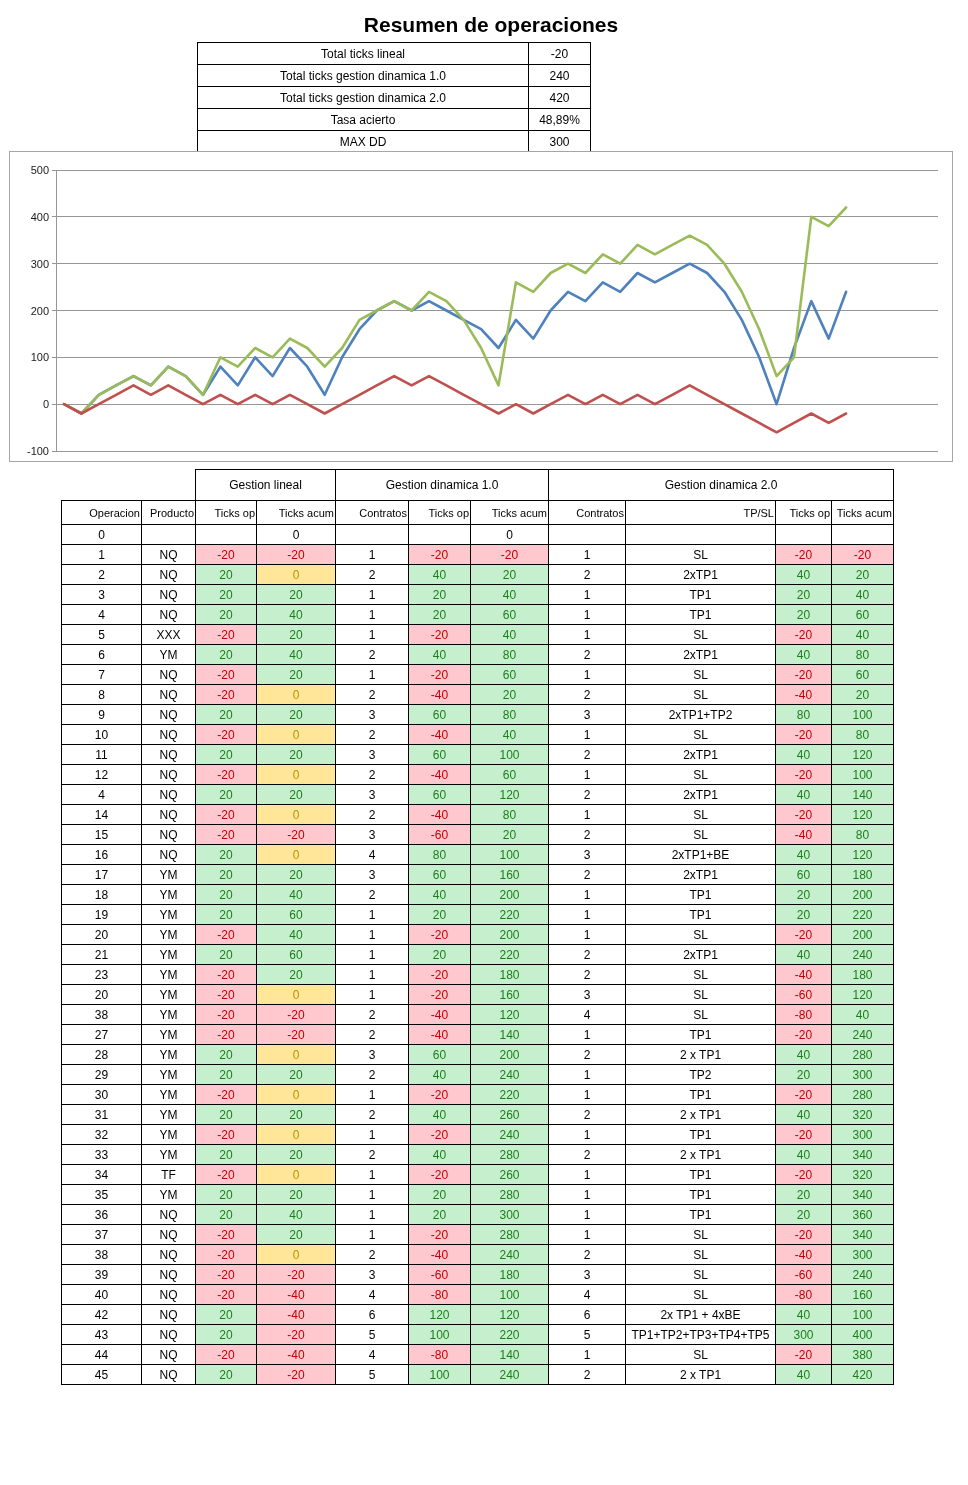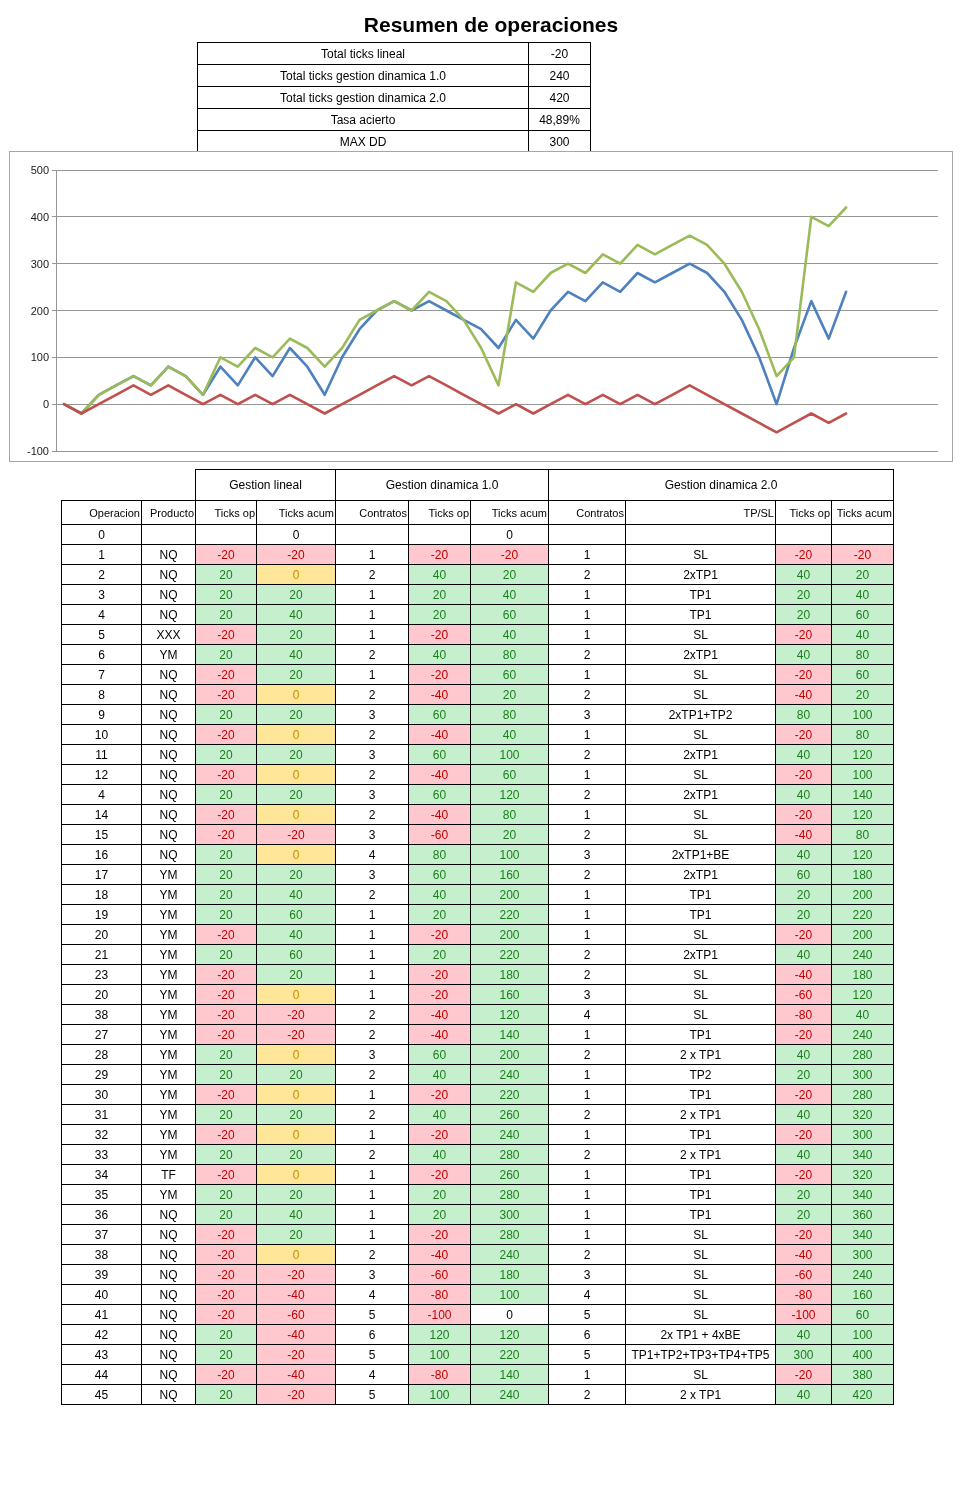--- a/index.html
+++ b/index.html
@@ -629,33 +629,20 @@
           <td class="r">-40</td>
           <td>4</td>
           <td class="r">-80</td>
           <td class="g">100</td>
           <td>4</td>
           <td>SL</td>
           <td class="r">-80</td>
           <td class="g">160</td>
         </tr>
         <tr>
-          <td>41</td>
-          <td>NQ</td>
-          <td class="r">-20</td>
-          <td class="r">-60</td>
-          <td>5</td>
-          <td class="r">-100</td>
-          <td>0</td>
-          <td>5</td>
-          <td>SL</td>
-          <td class="r">-100</td>
-          <td class="g">60</td>
-        </tr>
-        <tr>
           <td>42</td>
           <td>NQ</td>
           <td class="g">20</td>
           <td class="r">-40</td>
           <td>6</td>
           <td class="g">120</td>
           <td class="g">120</td>
           <td>6</td>
           <td>2x TP1 + 4xBE</td>
           <td class="g">40</td>

